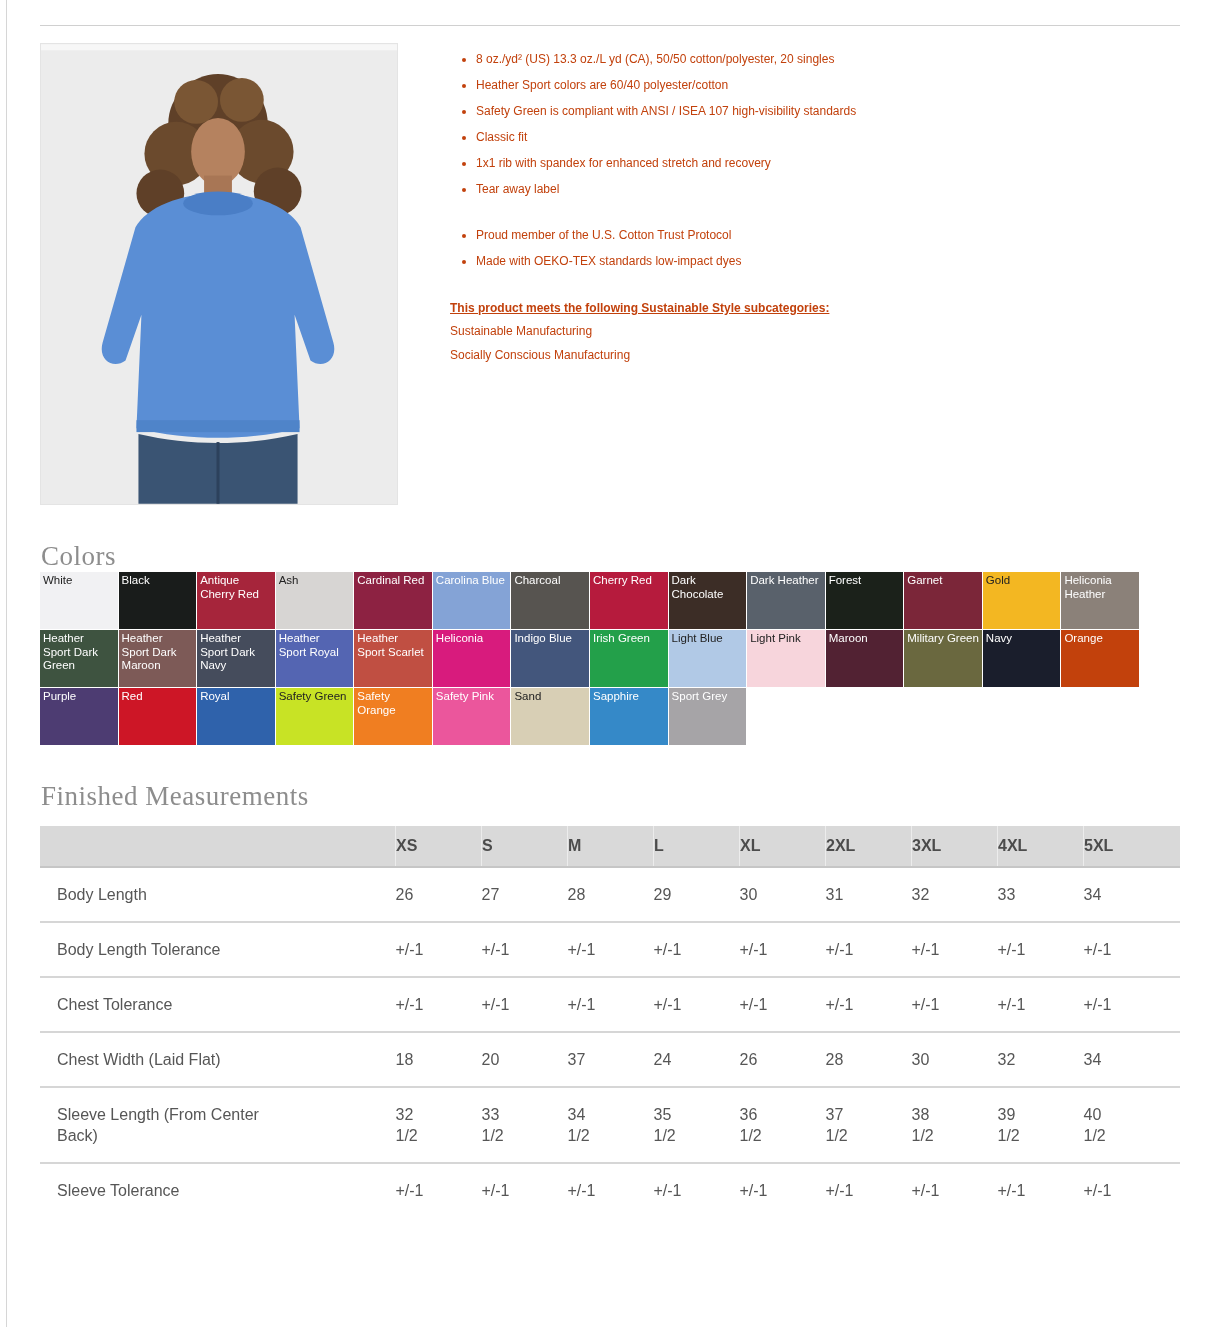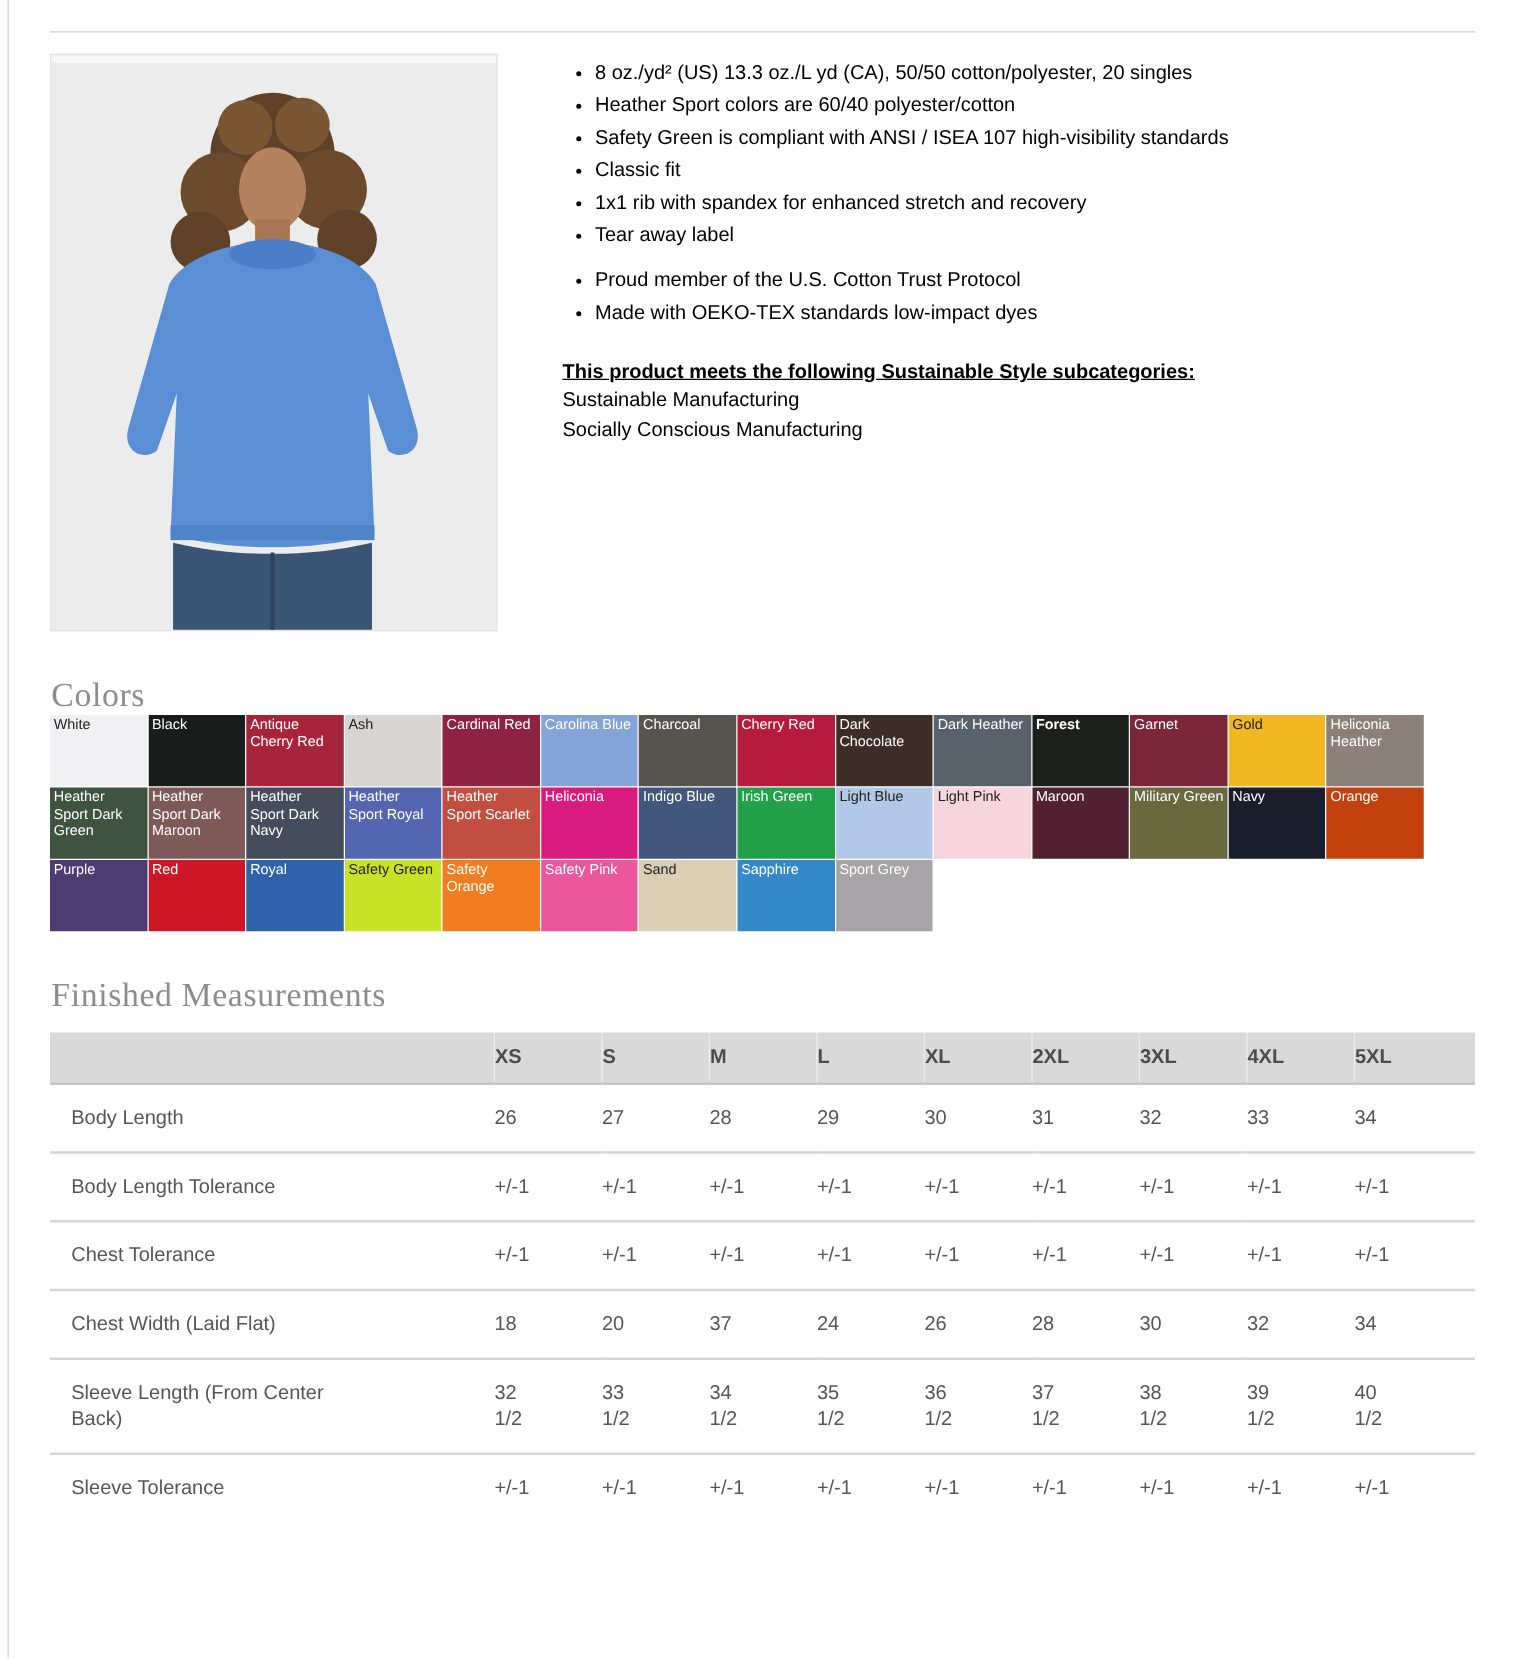--- a/index.html
+++ b/index.html
@@ -6,24 +6,24 @@
   .page{position:relative;width:1219px;height:1327px;background:#fff;overflow:hidden;
         font-family:"Liberation Sans",sans-serif;}
   .left-rule{position:absolute;left:6px;top:0;bottom:0;width:1px;background:#d6d6d6;}
   .content{position:absolute;left:40px;top:0;width:1140px;}
   .top-rule{height:1px;background:#d0d0d0;margin-top:25px;}
 
   .top-section{display:flex;margin-top:17px;}
   .photo-frame{flex:0 0 auto;width:358px;height:462px;border:1px solid #e4e4e4;background:#ededed;box-sizing:border-box;}
   .photo-frame svg{display:block;width:100%;height:100%;}
 
-  .bullets-col{margin-left:52px;padding-top:6px;color:#000000;font-size:16px;width:640px;}
+  .bullets-col{margin-left:52px;padding-top:6px;color:#c2410c;font-size:12px;width:640px;}
   ul.bullets{margin:0;padding:0 0 0 26px;list-style:disc;width:545px;}
   ul.bullets li{margin-bottom:6px;line-height:20px;}
-  ul.bullets.secondary{margin-top:16px;}
+  ul.bullets.secondary{margin-top:26px;}
   .subcat-heading{font-weight:bold;text-decoration:underline;margin-top:26px;line-height:22px;}
   .subcat-item{line-height:24px;}
 
   .section-title{font-family:"Liberation Serif",serif;font-weight:400;font-size:27px;color:#8d8d8d;
                  margin:36px 0 0 1px;letter-spacing:0.5px;}
 
   .swatch-grid{width:1099px;display:grid;grid-template-columns:repeat(14,1fr);gap:1px;}
   .swatch{height:57px;box-sizing:border-box;padding:2px 3px;font-size:11.5px;line-height:13.5px;
           overflow:hidden;word-wrap:break-word;}
 
@@ -99,21 +99,21 @@
         <div class="swatch" style="background-color: rgb(241, 241, 243); color: rgb(34, 34, 34);">White</div>
         <div class="swatch" style="background-color: rgb(25, 28, 27); color: rgb(255, 255, 255);">Black</div>
         <div class="swatch" style="background-color: rgb(166, 37, 59); color: rgb(255, 255, 255);">Antique Cherry Red</div>
         <div class="swatch" style="background-color: rgb(215, 213, 211); color: rgb(34, 34, 34);">Ash</div>
         <div class="swatch" style="background-color: rgb(141, 34, 66); color: rgb(255, 255, 255);">Cardinal Red</div>
         <div class="swatch" style="background-color: rgb(132, 163, 214); color: rgb(255, 255, 255);">Carolina Blue</div>
         <div class="swatch" style="background-color: rgb(87, 84, 80); color: rgb(255, 255, 255);">Charcoal</div>
         <div class="swatch" style="background-color: rgb(182, 27, 61); color: rgb(255, 255, 255);">Cherry Red</div>
         <div class="swatch" style="background-color: rgb(60, 45, 38); color: rgb(255, 255, 255);">Dark Chocolate</div>
         <div class="swatch" style="background-color: rgb(89, 97, 107); color: rgb(255, 255, 255);">Dark Heather</div>
-        <div class="swatch" style="background-color: rgb(27, 33, 26); color: rgb(255, 255, 255); font-weight: bold;">Forest</div>
+        <div class="swatch" style="background-color: rgb(27, 33, 26); color: rgb(255, 255, 255);">Forest</div>
         <div class="swatch" style="background-color: rgb(123, 38, 57); color: rgb(255, 255, 255);">Garnet</div>
         <div class="swatch" style="background-color: rgb(243, 183, 34); color: rgb(34, 34, 34);">Gold</div>
         <div class="swatch" style="background-color: rgb(139, 129, 121); color: rgb(255, 255, 255);">Heliconia Heather</div>
         <div class="swatch" style="background-color: rgb(62, 83, 64); color: rgb(255, 255, 255);">Heather Sport Dark Green</div>
         <div class="swatch" style="background-color: rgb(125, 90, 87); color: rgb(255, 255, 255);">Heather Sport Dark Maroon</div>
         <div class="swatch" style="background-color: rgb(69, 76, 92); color: rgb(255, 255, 255);">Heather Sport Dark Navy</div>
         <div class="swatch" style="background-color: rgb(84, 101, 178); color: rgb(255, 255, 255);">Heather Sport Royal</div>
         <div class="swatch" style="background-color: rgb(192, 79, 66); color: rgb(255, 255, 255);">Heather Sport Scarlet</div>
         <div class="swatch" style="background-color: rgb(216, 27, 125); color: rgb(255, 255, 255);">Heliconia</div>
         <div class="swatch" style="background-color: rgb(67, 86, 124); color: rgb(255, 255, 255);">Indigo Blue</div>

